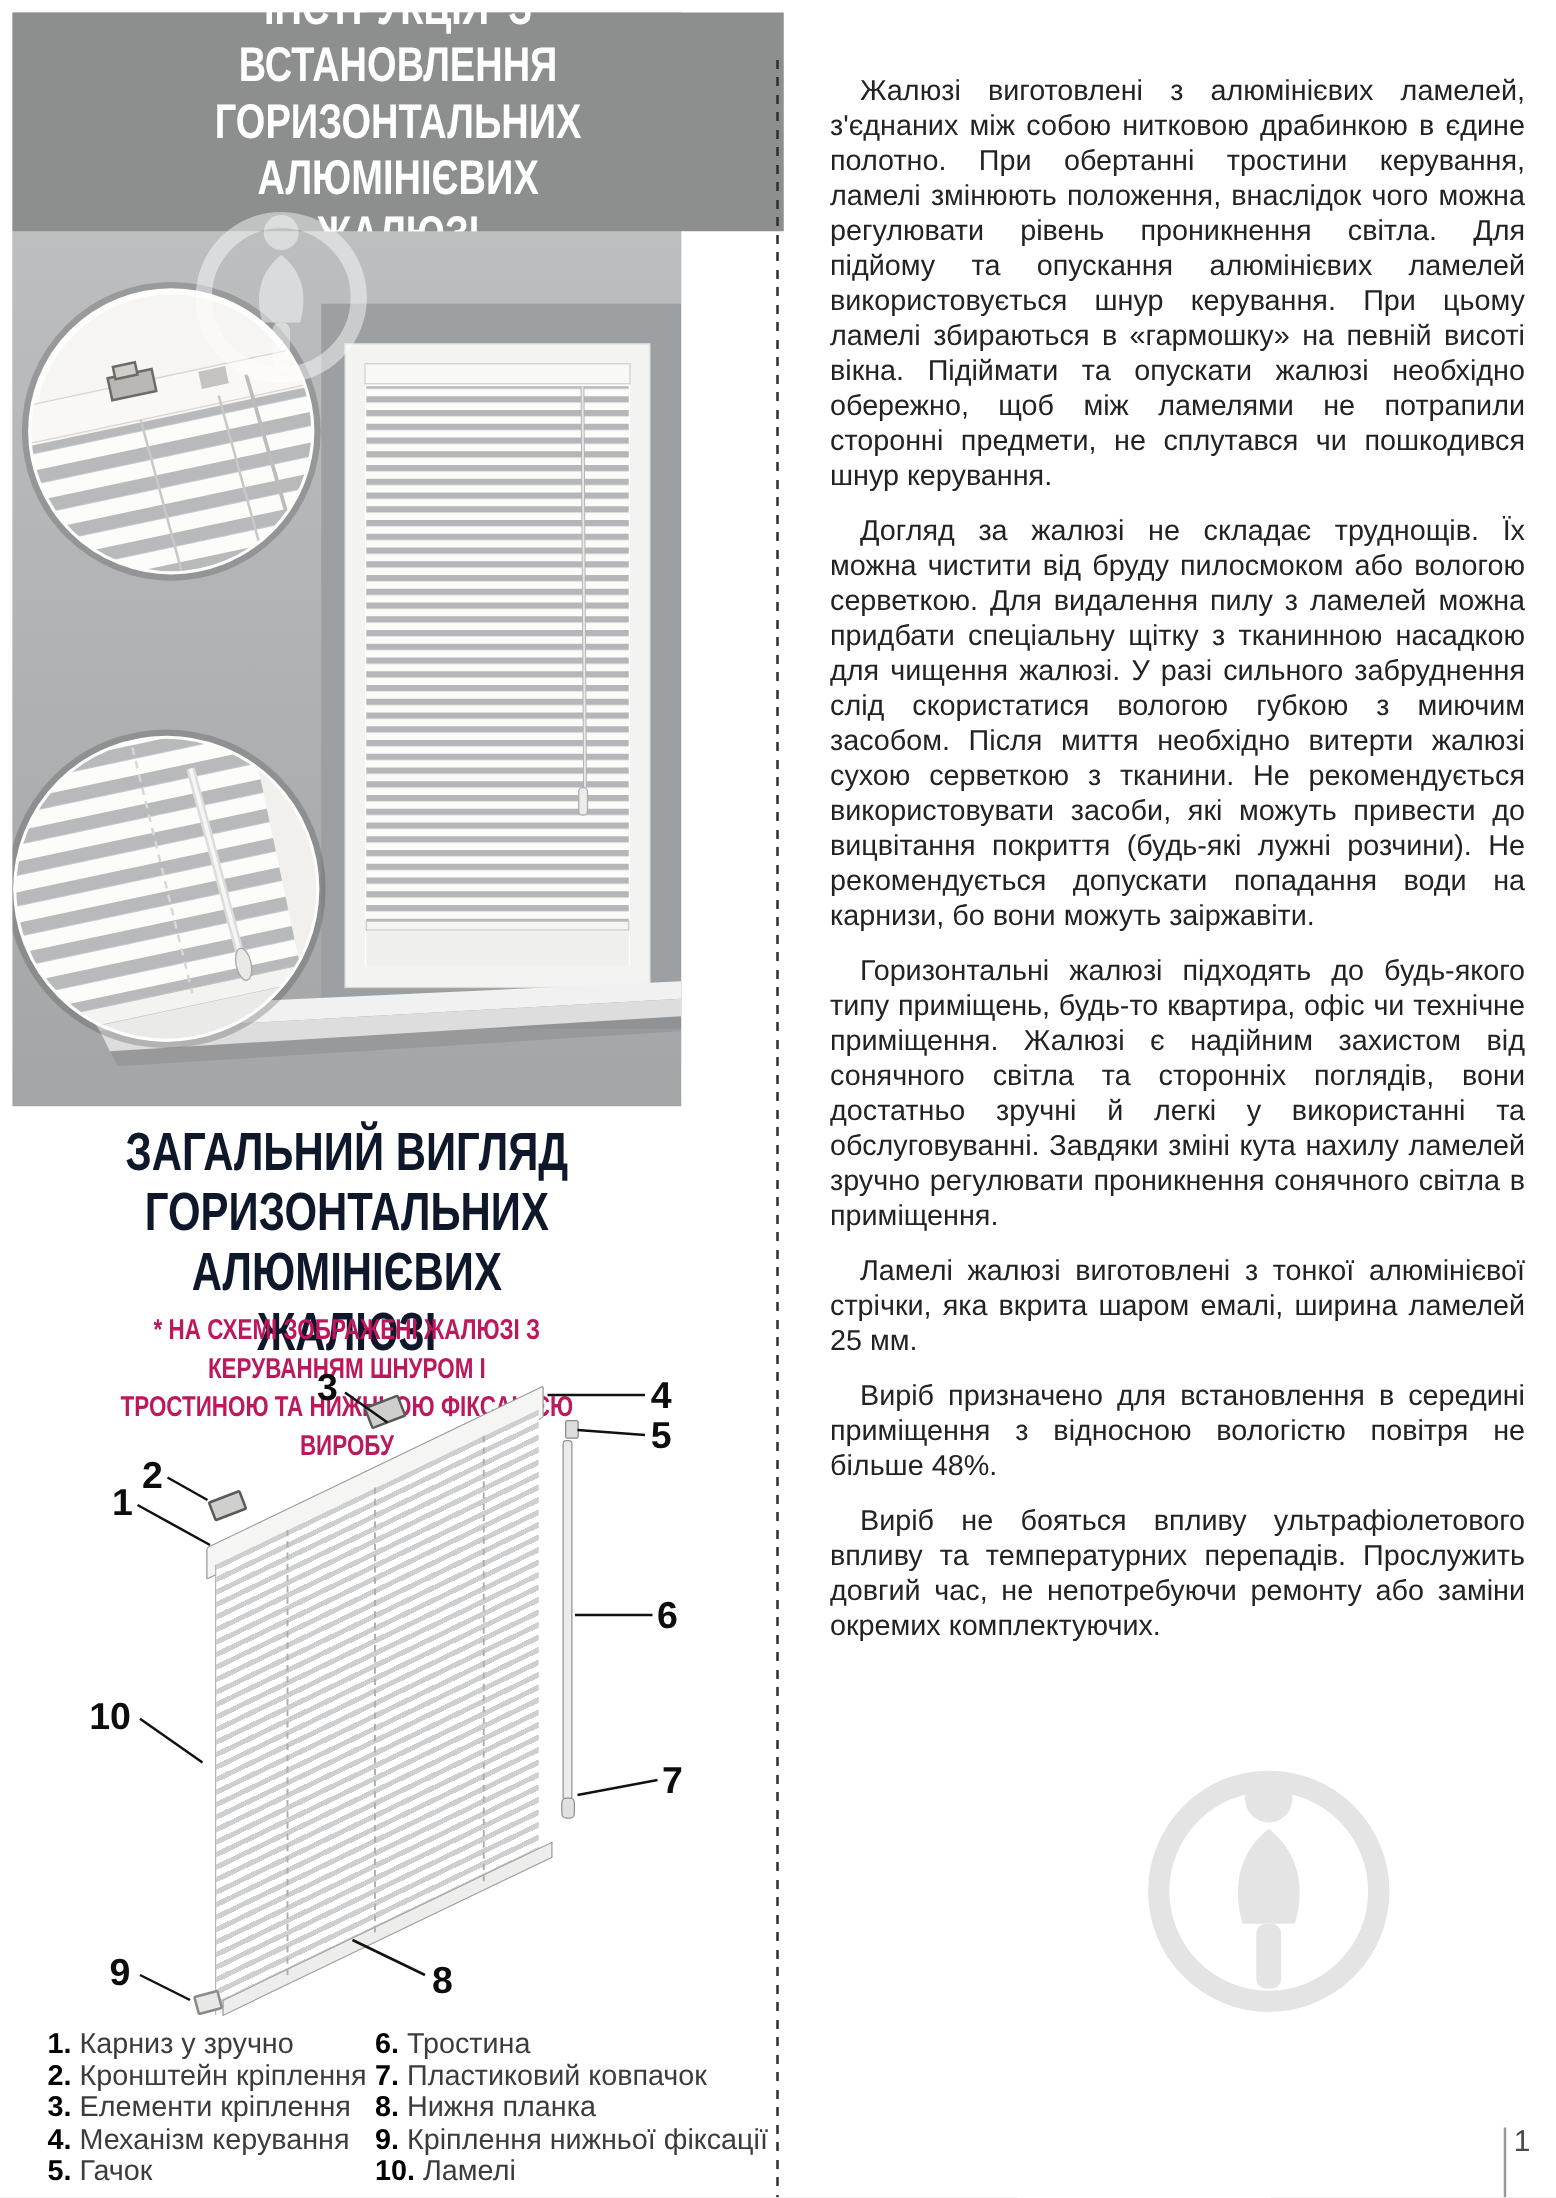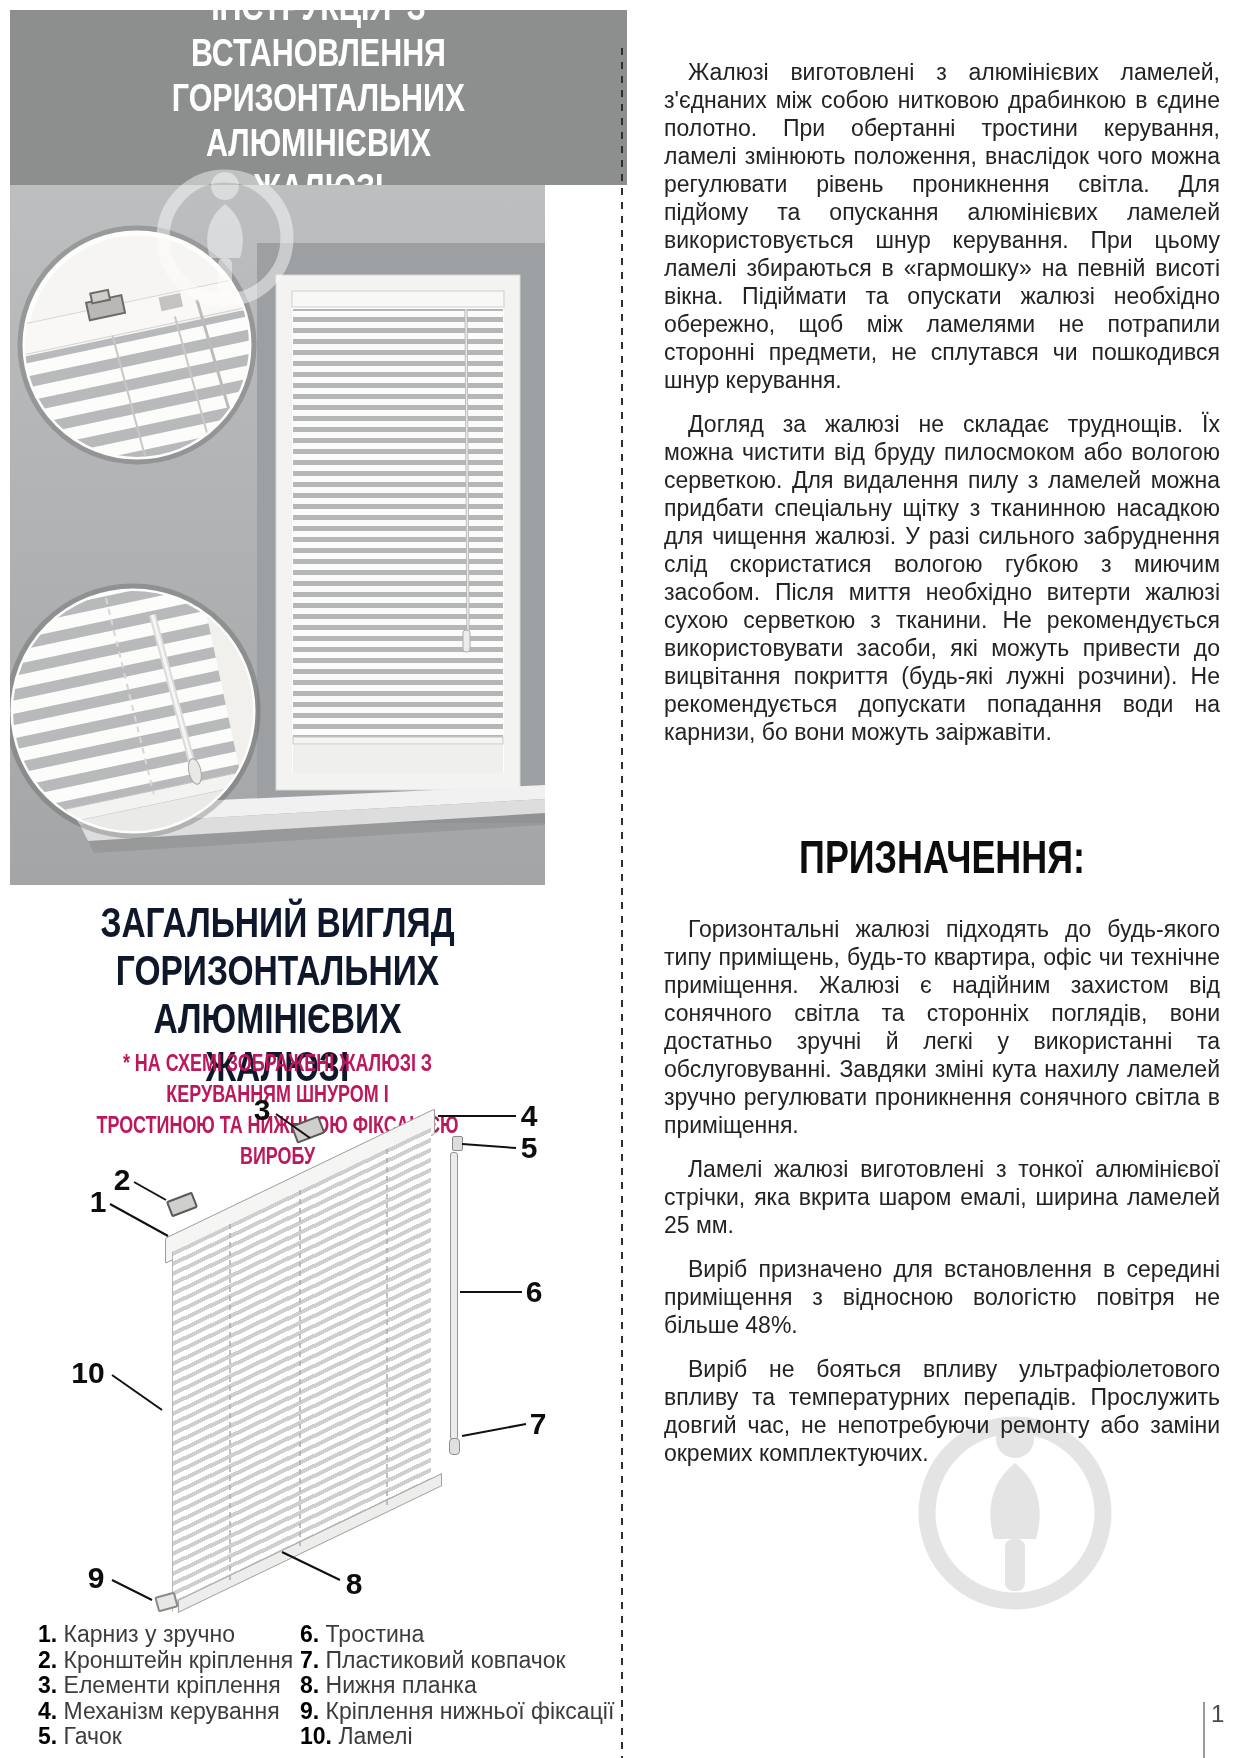--- a/index.html
+++ b/index.html
@@ -238,23 +238,20 @@
     <circle cx="110" cy="118" r="88" fill="none" stroke="#e4e4e4" stroke-width="17"></circle>
     <circle cx="110" cy="44" r="19" fill="#e4e4e4"></circle>
     <path d="M110 68 C135 88 139 116 131 144 L89 144 C81 116 85 88 110 68 Z" fill="#e4e4e4"></path>
     <rect x="100" y="144" width="20" height="52" rx="8" fill="#e4e4e4"></rect>
   </svg>
 
   <div class="abs right-col">
     <p>Жалюзі виготовлені з алюмінієвих ламелей, з'єднаних між собою нитковою драбинкою в єдине полотно. При обертанні тростини керування, ламелі змінюють положення, внаслідок чого можна регулювати рівень проникнення світла. Для підйому та опускання алюмінієвих ламелей використовується шнур керування. При цьому ламелі збираються в «гармошку» на певній висоті вікна. Підіймати та опускати жалюзі необхідно обережно, щоб між ламелями не потрапили сторонні предмети, не сплутався чи пошкодився шнур керування.</p>
     <p>Догляд за жалюзі не складає труднощів. Їх можна чистити від бруду пилосмоком або вологою серветкою. Для видалення пилу з ламелей можна придбати спеціальну щітку з тканинною насадкою для чищення жалюзі. У разі сильного забруднення слід скористатися вологою губкою з миючим засобом. Після миття необхідно витерти жалюзі сухою серветкою з тканини. Не рекомендується використовувати засоби, які можуть привести до вицвітання покриття (будь-які лужні розчини). Не рекомендується допускати попадання води на карнизи, бо вони можуть заіржавіти.</p>
 
-    <h2 class="h-purpose">
-        <span class="cond" style="display:block">ПРИЗНАЧЕННЯ:</span>
-      </h2>
     <p>Горизонтальні жалюзі підходять до будь-якого типу приміщень, будь-то квартира, офіс чи технічне приміщення. Жалюзі є надійним захистом від сонячного світла та сторонніх поглядів, вони достатньо зручні й легкі у використанні та обслуговуванні. Завдяки зміні кута нахилу ламелей зручно регулювати проникнення сонячного світла в приміщення.</p>
     <p>Ламелі жалюзі виготовлені з тонкої алюмінієвої стрічки, яка вкрита шаром емалі, ширина ламелей 25 мм.</p>
     <p>Виріб призначено для встановлення в середині приміщення з відносною вологістю повітря не більше 48%.</p>
     <p>Виріб не бояться впливу ультрафіолетового впливу та температурних перепадів. Прослужить довгий час, не непотребуючи ремонту або заміни окремих комплектуючих.</p>
   </div>
 
   <div class="abs pn-line"></div>
   <div class="abs pn">1</div>
 
 </div>

